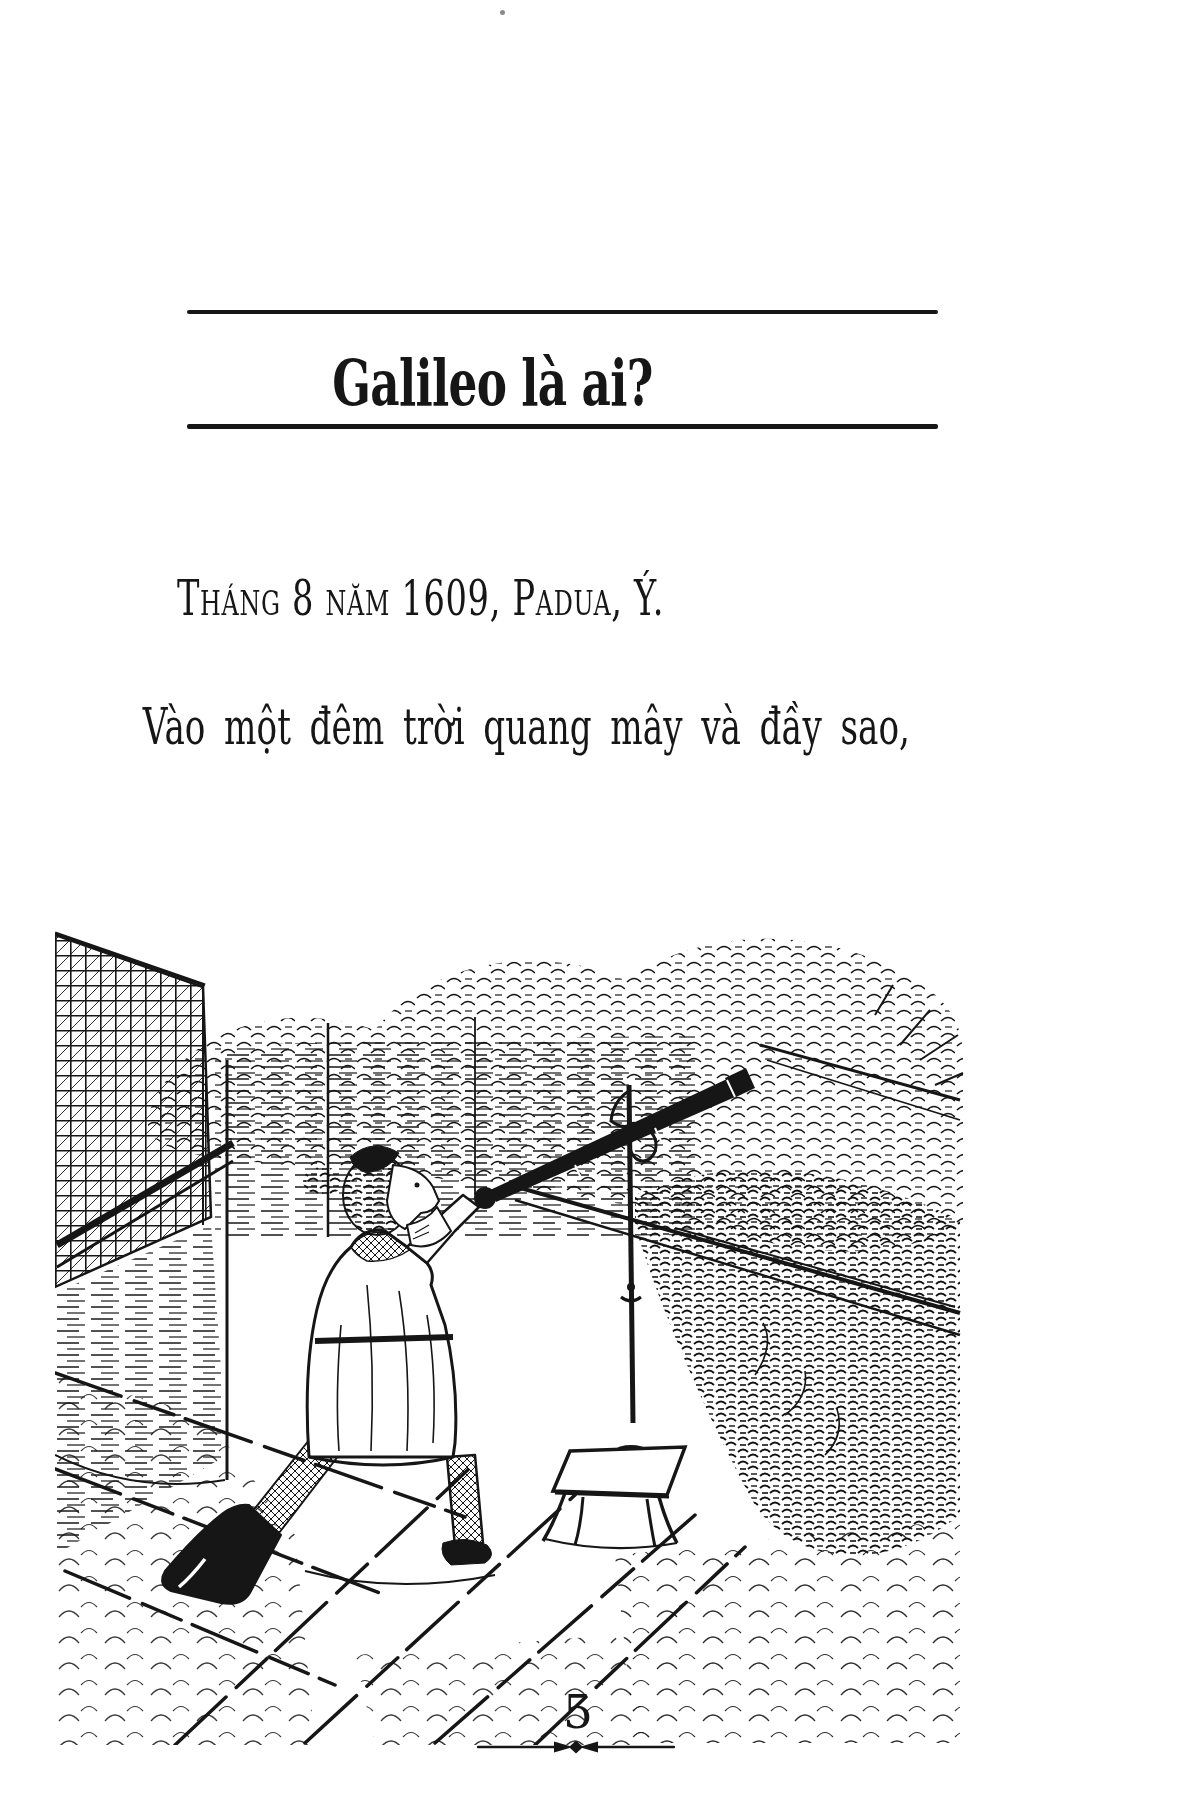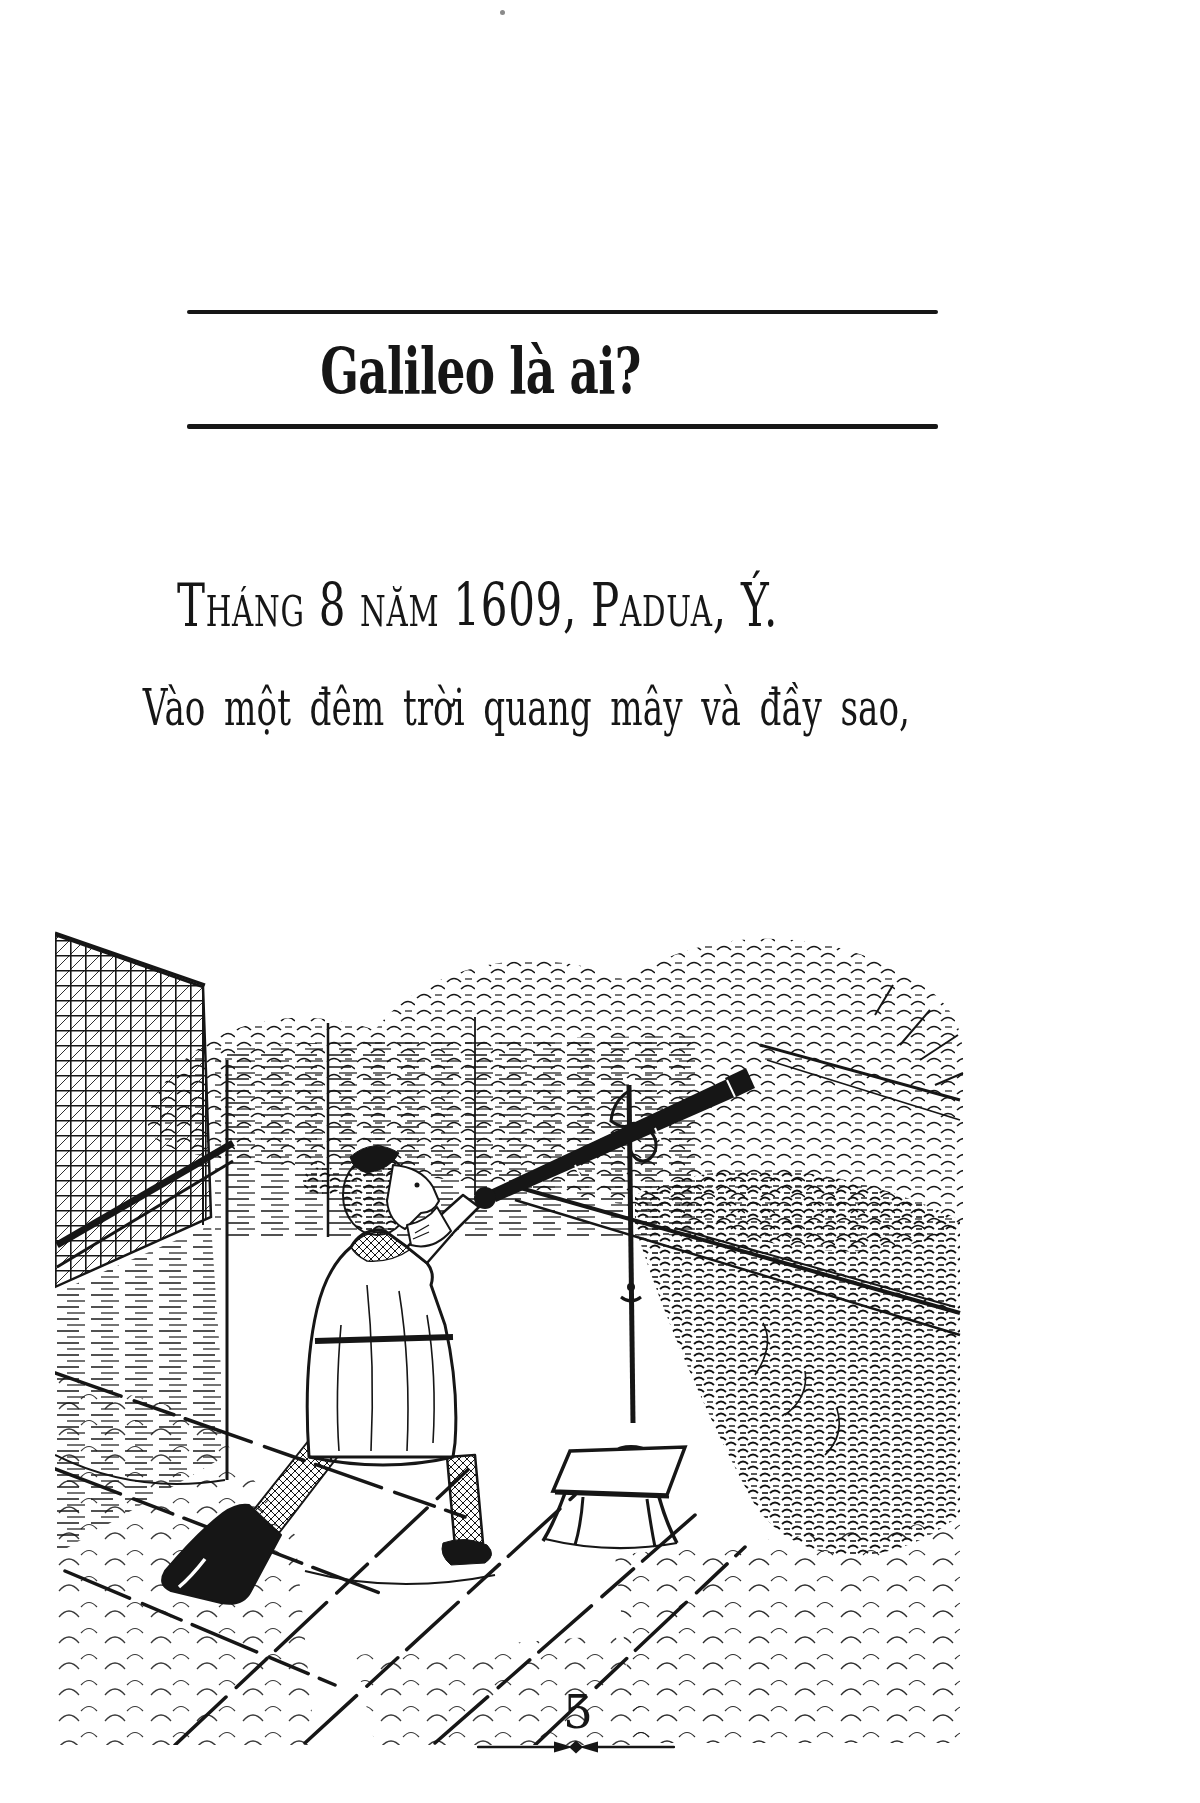--- a/index.html
+++ b/index.html
@@ -6,28 +6,28 @@
   body{
     width:1200px;height:1803px;position:relative;background:#ffffff;
     font-family:"DejaVu Serif","Liberation Serif",serif;color:#161616;
     overflow:hidden;
   }
   .artifact-dot{position:absolute;left:500px;top:10px;width:5px;height:5px;
     background:#8a8a8a;border-radius:50%;}
   .rule{position:absolute;background:#161616;border-radius:2px;}
   .rule-top{left:187px;top:310px;width:751px;height:4px;}
   .rule-bottom{left:187px;top:424px;width:751px;height:5px;}
-  h1.title{position:absolute;left:115px;top:334px;width:730px;margin:0;
+  h1.title{position:absolute;left:115px;top:334px;width:730px;margin:12px;
     text-align:center;font-size:63px;font-weight:bold;letter-spacing:-1px;
     white-space:nowrap;}
   h1.title .squeeze{display:inline-block;transform:scaleX(.72);transform-origin:50% 50%;}
-  .dateline{position:absolute;left:177px;top:570px;font-size:60px;
+  .dateline{position:absolute;left:177px;top:570px;font-size:48px;
     font-variant:small-caps;letter-spacing:1px;white-space:nowrap;}
   .dateline .squeeze{display:inline-block;transform:scaleX(.70);transform-origin:0 50%;}
-  .paragraph{position:absolute;left:88px;top:677px;width:824px;}
+  .paragraph{position:absolute;left:88px;top:696px;width:824px;}
   .pline{height:63px;}
   .pline .squeeze{display:block;width:1200px;transform:scaleX(.685);
     transform-origin:0 50%;font-size:50px;line-height:63px;
     text-align:justify;text-align-last:justify;}
   .pline.first .squeeze{text-indent:80px;}
   .pline.last .squeeze{text-align-last:left;}
   figure.illustration{position:absolute;left:0;top:0;margin:0;padding:0;}
   .art{position:absolute;left:55px;top:895px;}
   .page-number{position:absolute;left:538px;top:1684px;width:80px;
     text-align:center;font-size:47px;}

